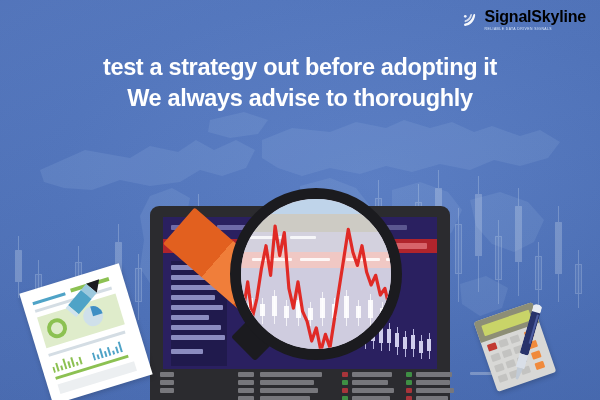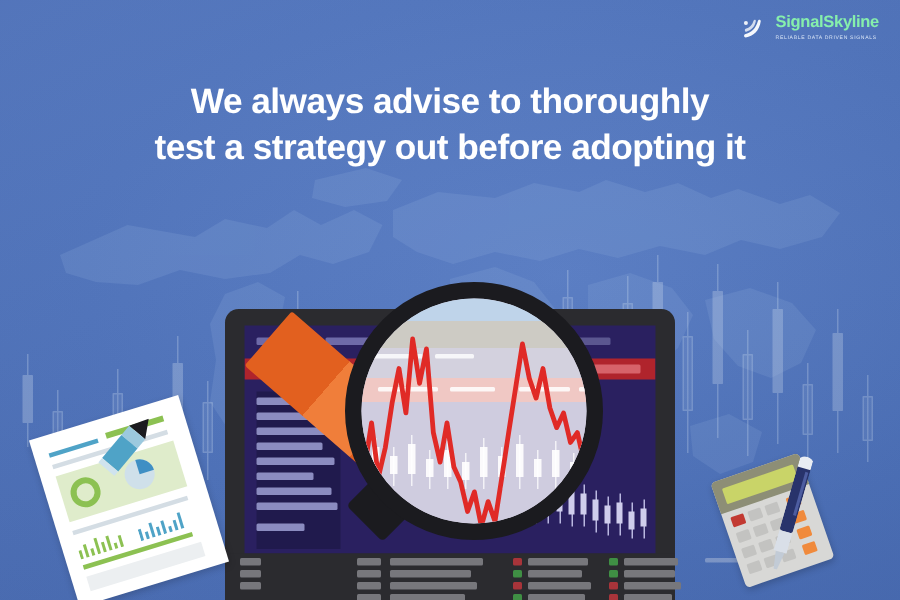--- a/index.html
+++ b/index.html
@@ -31,21 +31,21 @@
   .bg-candles .body.hollow{ background:rgba(255,255,255,.22); border:1px solid #cfe0f5; }
 
   .bg-line{ position:absolute; background:rgba(255,255,255,.22); height:1px; }
   .bg-chip{ position:absolute; background:rgba(255,255,255,.30); height:3px; border-radius:1px; }
 
   
   .logo{ position:absolute; right:14px; top:9px; display:flex; align-items:center; gap:5px; z-index:40; }
   .logo-mark{ width:19px; height:19px; position:relative; flex:0 0 auto; }
   .logo-mark svg{ width:19px; height:19px; display:block; }
   .logo-txt{ display:flex; flex-direction:column; line-height:1; }
-  .logo-name{ font-size:11px; font-weight:700; color:#86efac; letter-spacing:-.2px; white-space:nowrap; }
+  .logo-name{ font-size:16px; font-weight:700; color:#000000; letter-spacing:-.2px; white-space:nowrap; }
   .logo-name .lt{ font-weight:700; }
   .logo-tag{ font-size:3.4px; color:#d8e4f6; letter-spacing:.45px; white-space:nowrap; margin-top:2.5px; text-transform:uppercase; }
 
   
   .headline{
     position:absolute; left:50%; transform:translateX(-50%);
     top:52px; width:500px; text-align:center; z-index:35;
     color:#ffffff; font-size:23.5px; font-weight:700; line-height:1.30; letter-spacing:-.35px;
   }
   .headline span{ display:block; }
@@ -219,22 +219,22 @@
         <circle cx="5.4" cy="8.0" r="1.7" fill="#ffffff" opacity=".9"></circle>
       </svg>
     </span>
     <span class="logo-txt">
       <span class="logo-name"><span>Signal</span><span class="lt">Skyline</span></span>
       <span class="logo-tag">Reliable Data Driven Signals</span>
     </span>
   </div>
 
   <h1 class="headline">
+    <span>test a strategy out before adopting it</span>
     <span>We always advise to thoroughly</span>
-    <span>test a strategy out before adopting it</span>
   </h1>
 
   <div class="doc">
     <div class="doc-paper"></div>
     <div class="doc-el" style="left:10px;top:12px;width:34px;height:3px;background:#4fa3c7;"></div>
     <div class="doc-el" style="left:50px;top:10px;width:40px;height:4px;background:#8cc152;"></div>
     <div class="doc-el" style="left:10px;top:20px;width:80px;height:3px;background:#d4dde4;"></div>
     <div class="doc-el" style="left:10px;top:28px;width:82px;height:32px;background:#dfeccb;"></div>
     <div class="doc-el" style="left:16px;top:34px;width:20px;height:20px;border-radius:50%;border:4px solid #8cc152;box-sizing:border-box;"></div>
     <div class="doc-el" style="left:54px;top:33px;width:20px;height:20px;border-radius:50%;background:#cfe0ea;"></div>

